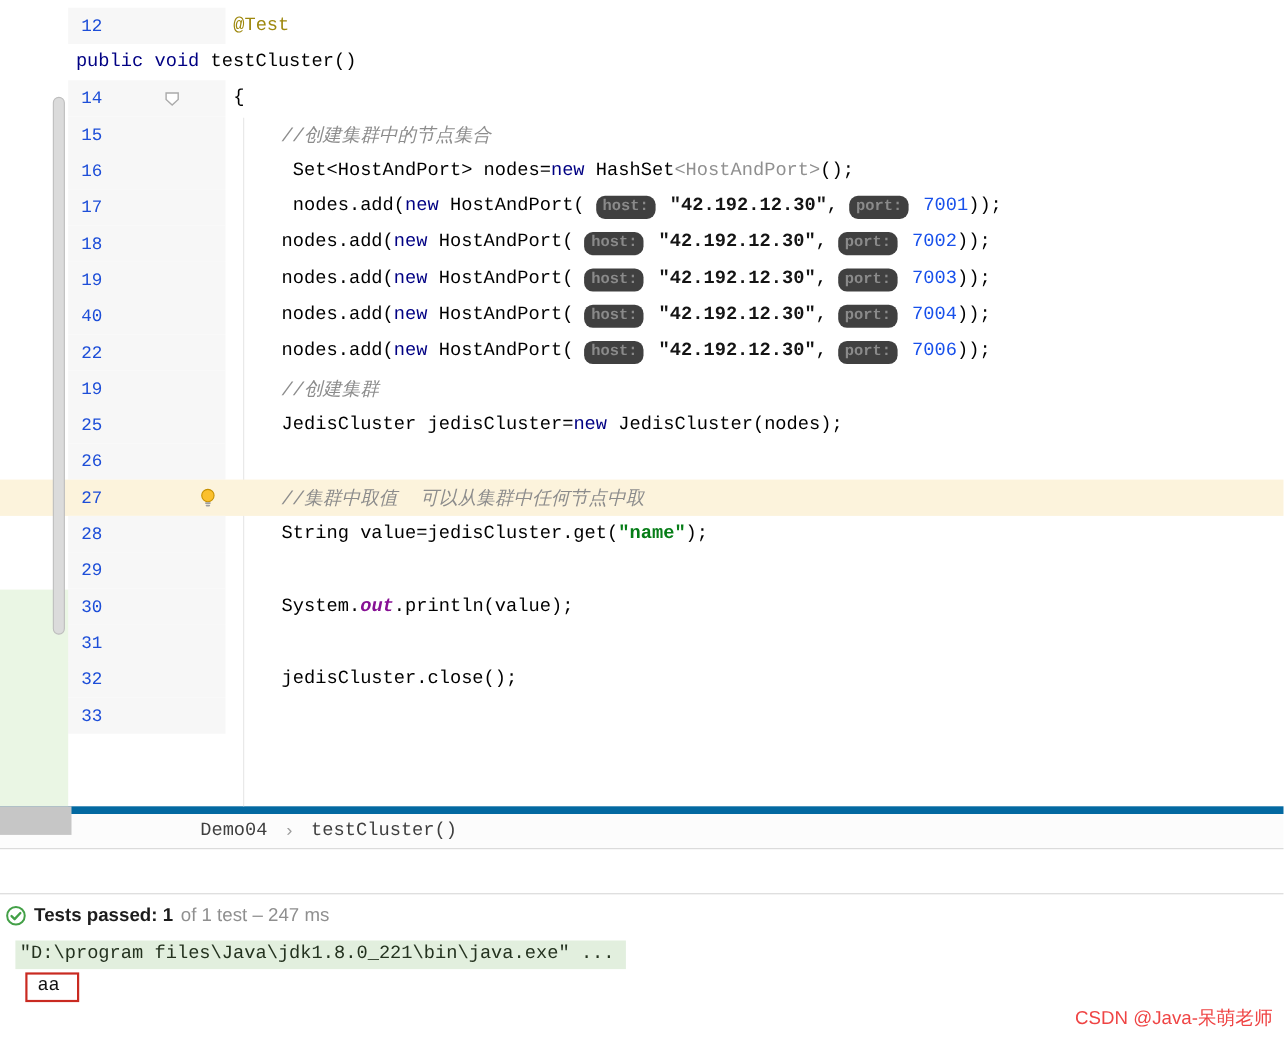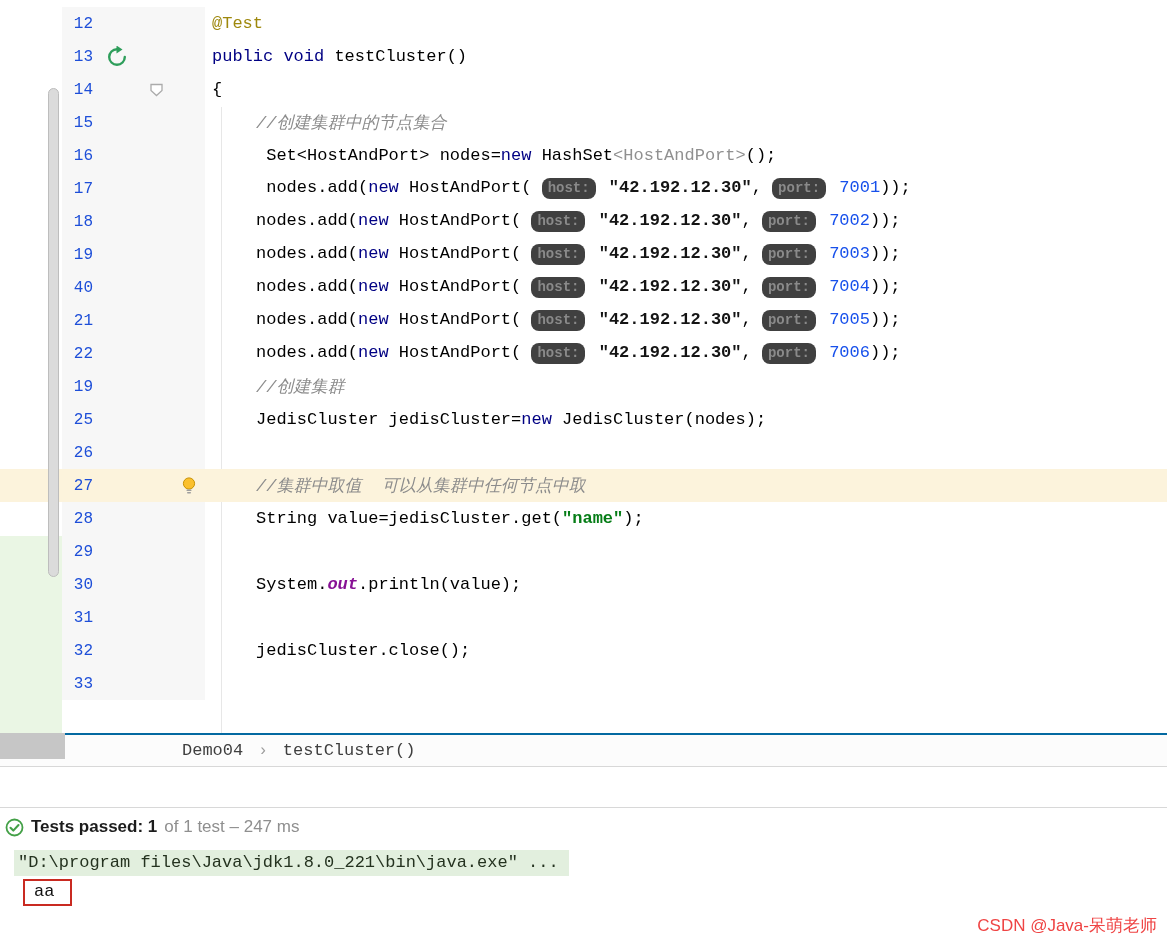--- a/index.html
+++ b/index.html
@@ -32,21 +32,21 @@
   .st{color:#067D17;font-weight:bold;}
   .nm{color:#1750EB;}
   .fd{color:#871094;font-style:italic;font-weight:bold;}
   .hint{background:#404040;color:#8A8A8A;border-radius:8px;padding:1px 6px;font-size:14px;margin:0 3px 0 0;display:inline-block;line-height:19px;font-weight:bold;}
   
   .indent-guide{position:absolute;left:221px;top:107px;width:1px;height:626px;background:#E7E7E7;z-index:0;}
   .green-strip{position:absolute;left:0;top:536px;width:62px;height:197px;background:#EAF6E4;z-index:3;}
   .sb-thumb{position:absolute;left:48px;top:88px;width:11px;height:489px;background:#DBDBDB;border:1px solid #BDBDBD;border-radius:7px;z-index:4;box-sizing:border-box;}
   .gray-block{position:absolute;left:0;top:733px;width:65px;height:26px;background:#C6C6C6;z-index:4;}
   
-  .breadcrumb{height:31px;border-top:2px solid #0369a1;border-bottom:1px solid #D8D8D8;display:flex;align-items:center;
+  .breadcrumb{height:31px;border-top:7px solid #0369a1;border-bottom:1px solid #D8D8D8;display:flex;align-items:center;
     padding-left:182px;font:17px "Liberation Mono","DejaVu Sans Mono",monospace;color:#3F3F3F;background:#FCFCFC;}
   .bc-item{cursor:default;}
   .bc-sep{margin:0 15px;color:#9E9E9E;font-size:16px;}
   .gap{height:40px;}
   
   .testbar{border-top:1px solid #D8D8D8;height:38px;display:flex;align-items:center;padding-left:5px;font:17px "Liberation Sans",sans-serif;}
   .ticon{line-height:0;margin-right:7px;}
   .tp{color:#1C1C1C;font-weight:bold;}
   .td{color:#8F8F8F;margin-left:7px;}
   
@@ -63,27 +63,20 @@
 <div class="editor" id="editor">
     <div class="row">
       <span class="lpad"></span>
       <span class="gut">
         <span class="lnum">12</span>
       </span>
       <span class="code ind1"><span class="ann">@Test</span></span>
     </div>
     <div class="row">
       <span class="lpad"></span>
-      <span class="gut">
-        <span class="lnum">13</span>
-        <span class="gicon run-test-icon"><svg width="22" height="22" viewBox="0 0 22 22">
-            <path d="M11 3.2 A 7.8 7.8 0 1 0 18.8 11" fill="none" stroke="#2E9E5B" stroke-width="2.4" stroke-linecap="round"></path>
-            <polygon points="10.5,-0.5 10.5,7.5 16.5,3.5" fill="#2E9E5B"></polygon>
-          </svg></span>
-      </span>
       <span class="code ind1"><span class="kw">public void</span><span class="pl"> testCluster()</span></span>
     </div>
     <div class="row">
       <span class="lpad"></span>
       <span class="gut">
         <span class="lnum">14</span>
         <span class="gicon fold-region-icon"><svg width="15" height="15" viewBox="0 0 15 15">
             <polygon points="2,2 13,2 13,8 7.5,13 2,8" fill="#FFFFFF" stroke="#ABABAB" stroke-width="1.3"></polygon>
           </svg></span>
       </span>
@@ -123,27 +116,20 @@
         <span class="lnum">19</span>
       </span>
       <span class="code ind2"><span class="pl">nodes.add(</span><span class="kw">new</span><span class="pl"> HostAndPort( </span><span class="hint">host:</span><span class="sd"> "42.192.12.30"</span><span class="pl">, </span><span class="hint">port:</span><span class="nm"> 7003</span><span class="pl">));</span></span>
     </div>
     <div class="row">
       <span class="lpad"></span>
       <span class="gut">
         <span class="lnum">40</span>
       </span>
       <span class="code ind2"><span class="pl">nodes.add(</span><span class="kw">new</span><span class="pl"> HostAndPort( </span><span class="hint">host:</span><span class="sd"> "42.192.12.30"</span><span class="pl">, </span><span class="hint">port:</span><span class="nm"> 7004</span><span class="pl">));</span></span>
-    </div>
-    <div class="row">
-      <span class="lpad"></span>
-      <span class="gut">
-        <span class="lnum">21</span>
-      </span>
-      <span class="code ind2"><span class="pl">nodes.add(</span><span class="kw">new</span><span class="pl"> HostAndPort( </span><span class="hint">host:</span><span class="sd"> "42.192.12.30"</span><span class="pl">, </span><span class="hint">port:</span><span class="nm"> 7005</span><span class="pl">));</span></span>
     </div>
     <div class="row">
       <span class="lpad"></span>
       <span class="gut">
         <span class="lnum">22</span>
       </span>
       <span class="code ind2"><span class="pl">nodes.add(</span><span class="kw">new</span><span class="pl"> HostAndPort( </span><span class="hint">host:</span><span class="sd"> "42.192.12.30"</span><span class="pl">, </span><span class="hint">port:</span><span class="nm"> 7006</span><span class="pl">));</span></span>
     </div>
     <div class="row">
       <span class="lpad"></span>

